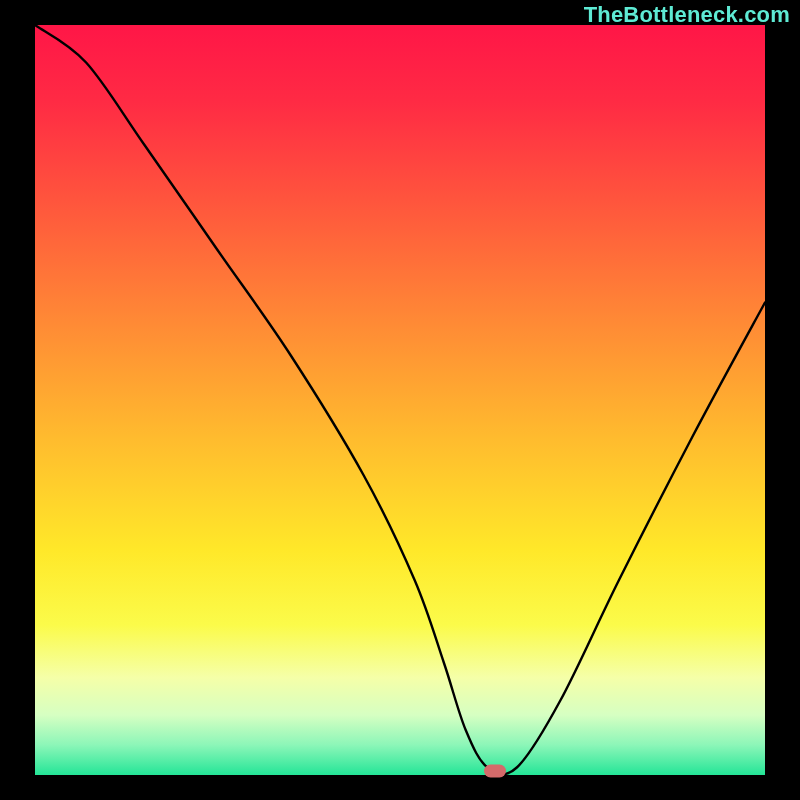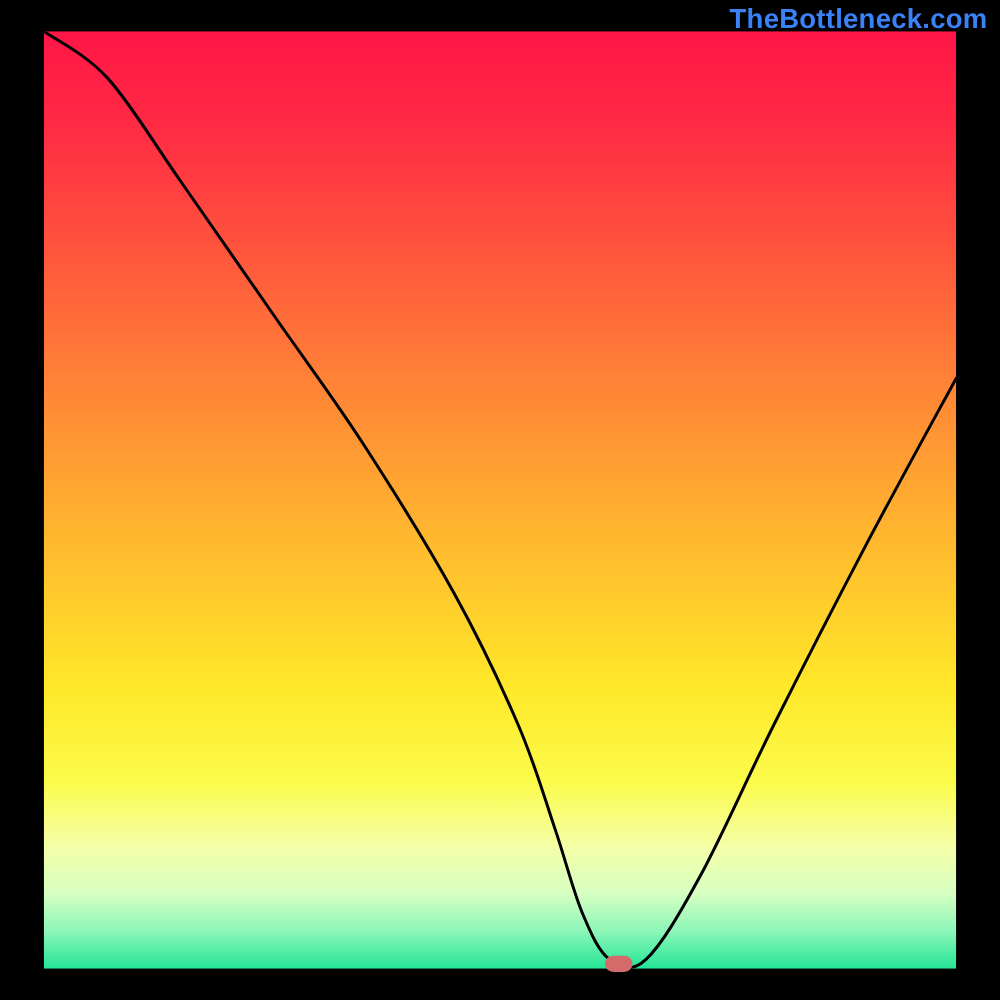--- a/index.html
+++ b/index.html
@@ -14,21 +14,21 @@
   .frame {
     position: relative;
     width: 800px;
     height: 800px;
     background: #000;
   }
   .watermark {
     position: absolute;
     top: 2px;
     right: 10px;
-    color: #3b82f6;
+    color: #5eead4;
     font-size: 22px;
     font-weight: 600;
     letter-spacing: 0.2px;
     z-index: 20;
   }
   .plot-wrap {
     position: absolute;
     left: 35px;
     top: 25px;
     width: 730px;

